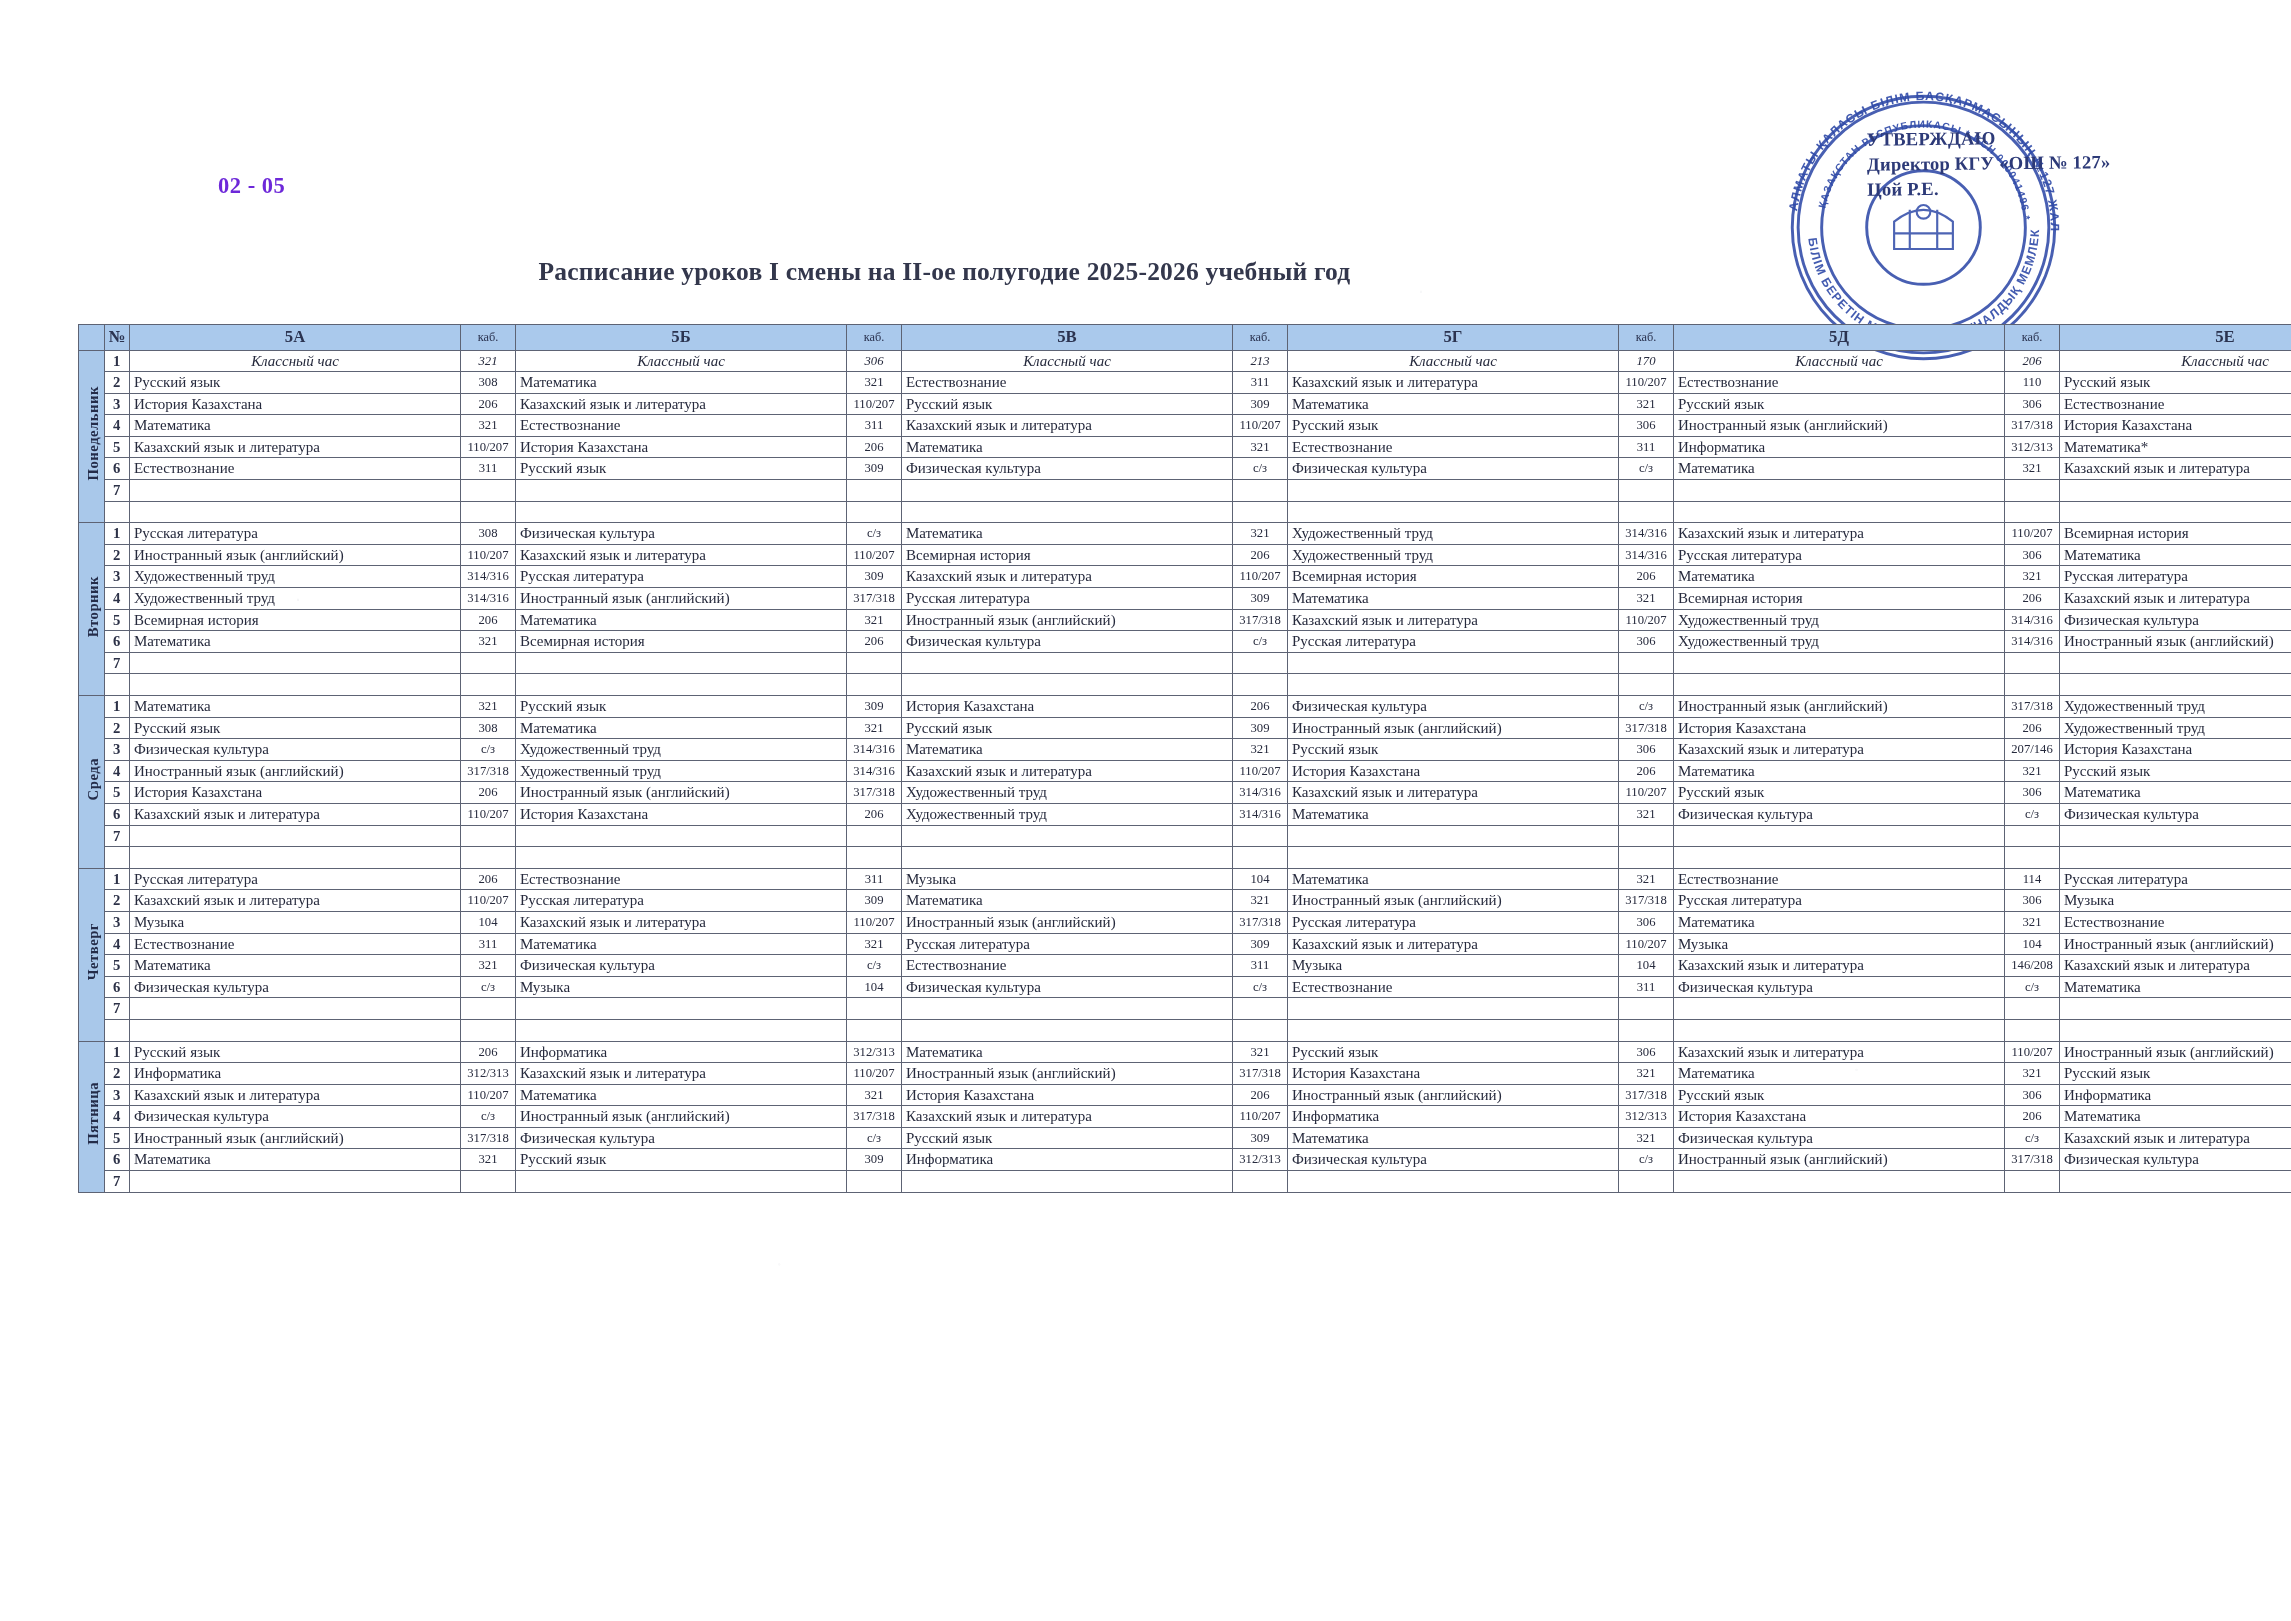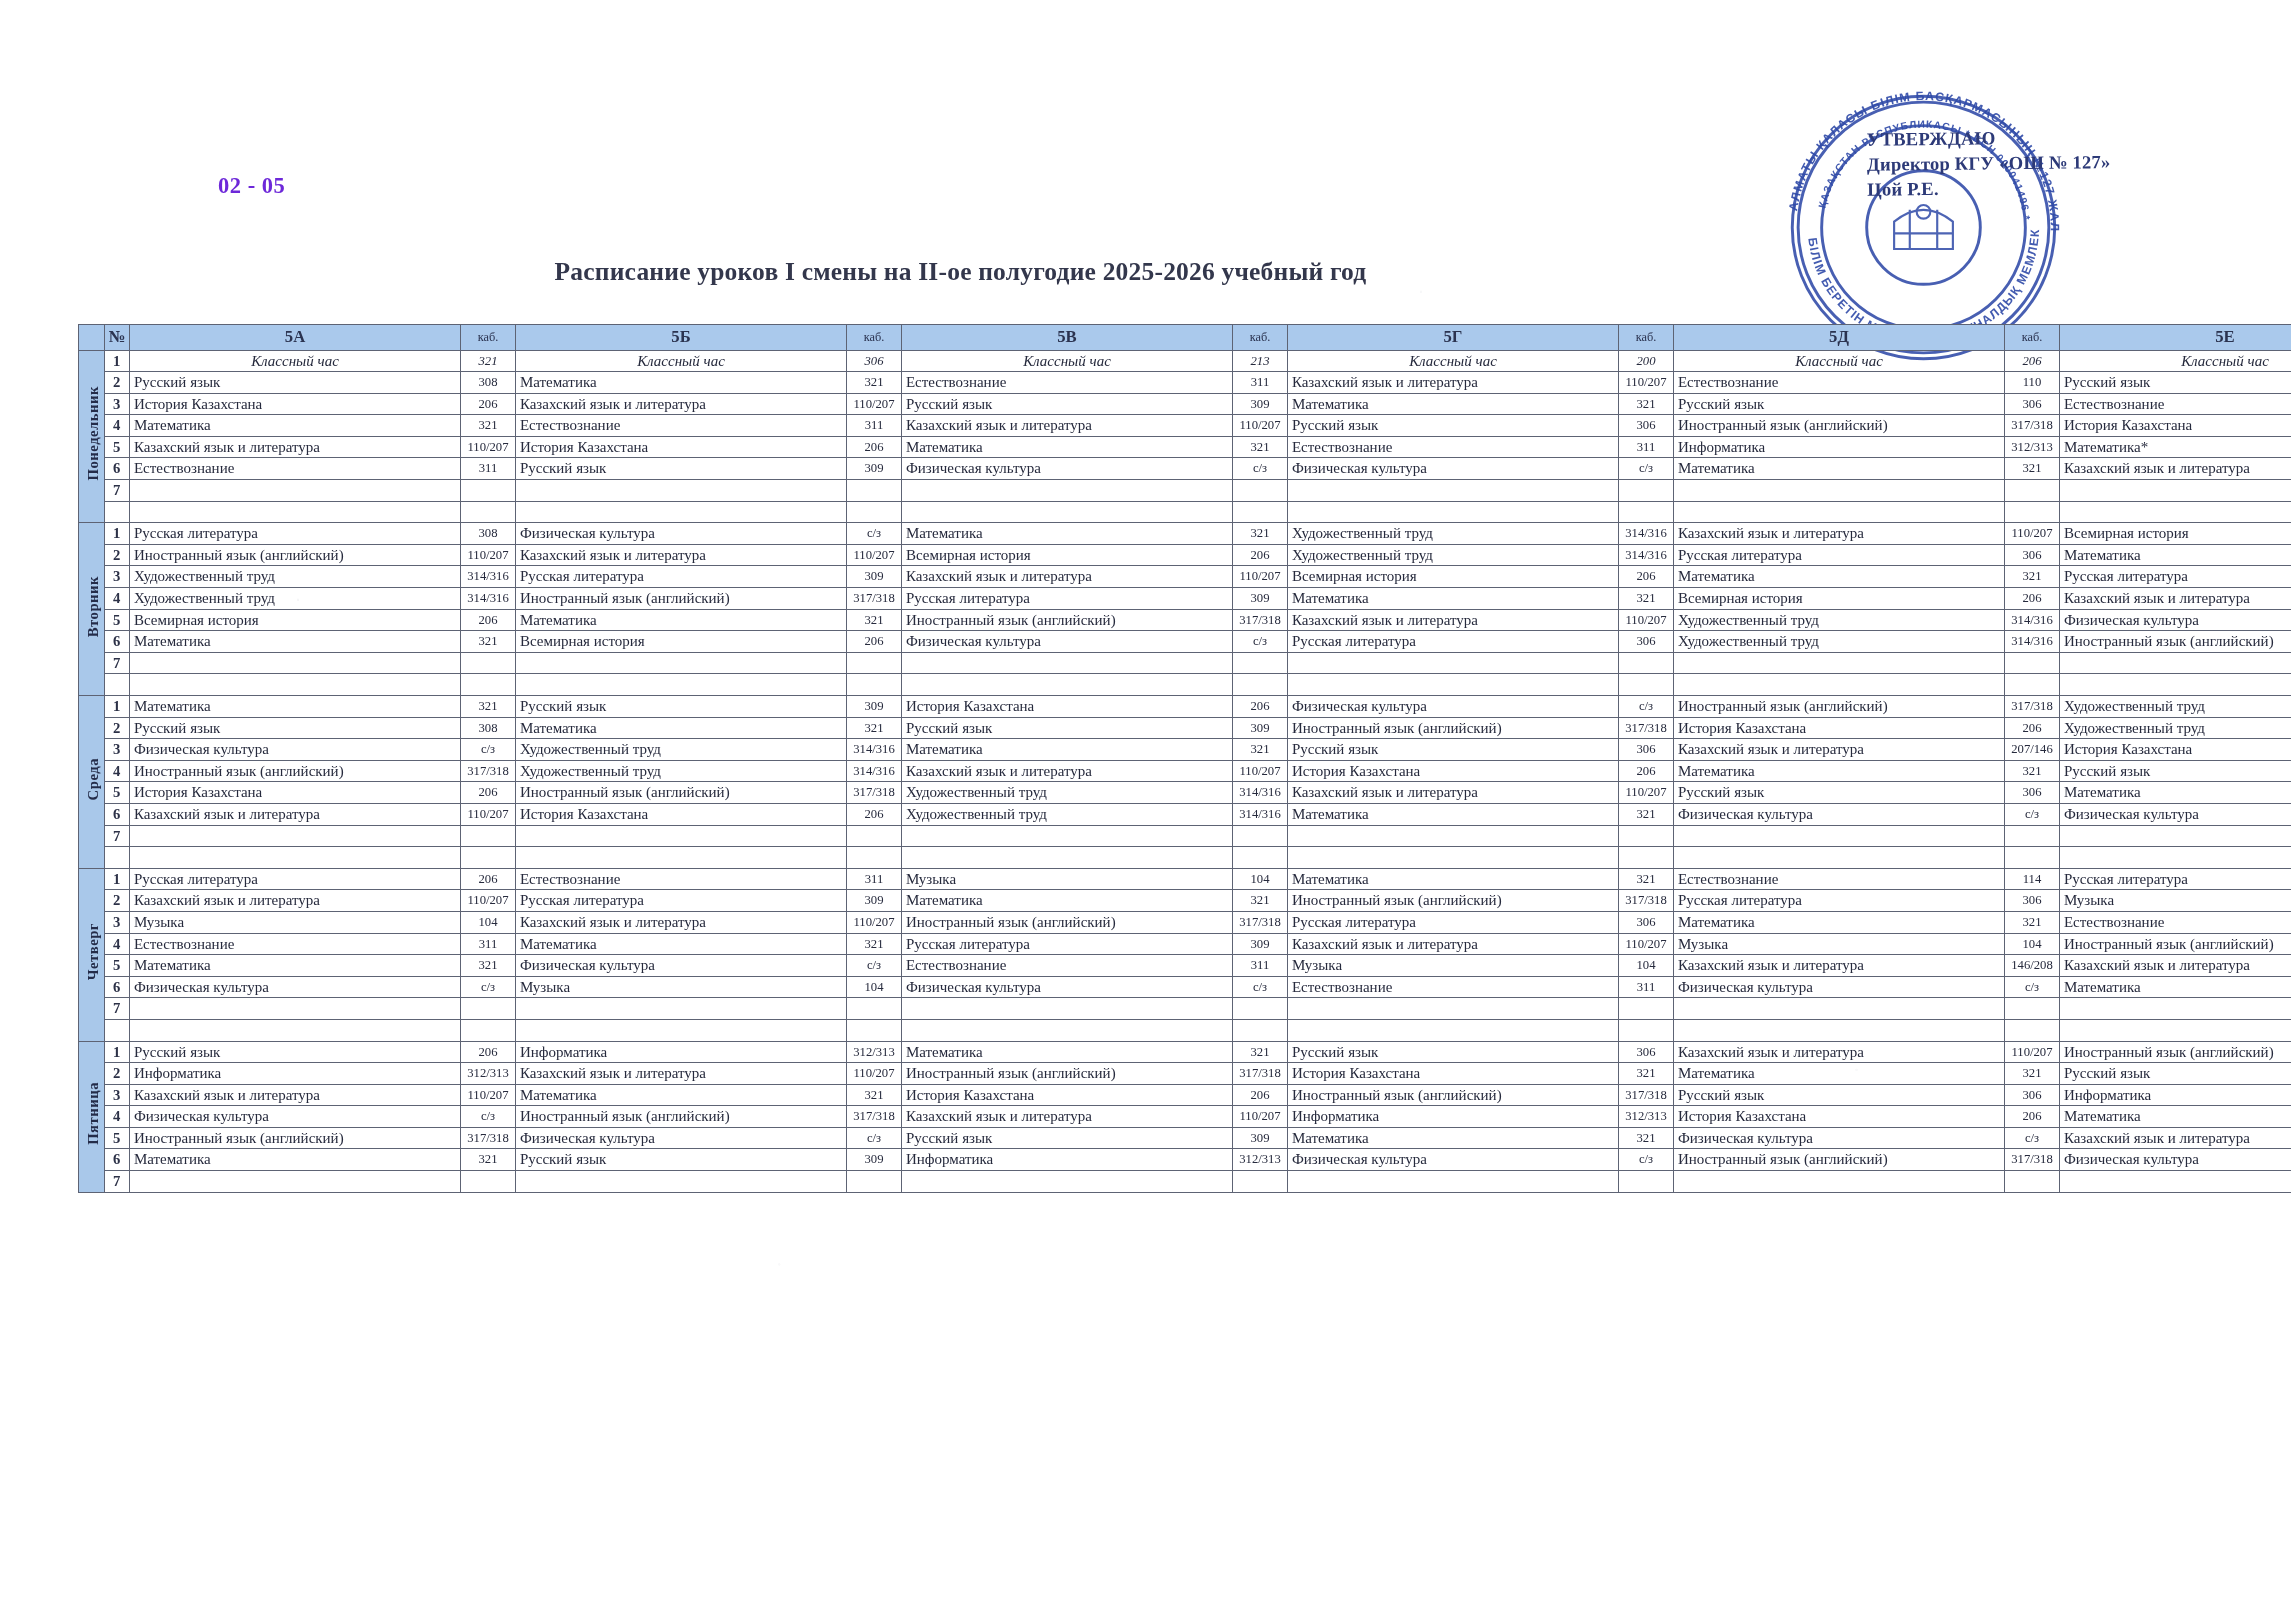--- a/index.html
+++ b/index.html
@@ -31,21 +31,20 @@
   #doc-title {
     position: absolute;
     top: 257px;
     left: 0;
     width: 1889px;
     text-align: center;
     font-size: 25.5px;
     font-weight: bold;
     color: #33374c;
     letter-spacing: 0.2px;
-    margin-left: 16px;
   }
 
   
   #stamp-wrap {
     position: absolute;
     left: 1757px;
     top: 61px;
     width: 333px;
     height: 333px;
     pointer-events: none;
@@ -232,21 +231,21 @@
       <tr>
         <td class="day-cell" rowspan="8"><span class="day-label">Понедельник</span></td>
         <td class="num">1</td>
         <td class="subj italic">Классный час</td>
         <td class="kab italic">321</td>
         <td class="subj italic">Классный час</td>
         <td class="kab italic">306</td>
         <td class="subj italic">Классный час</td>
         <td class="kab italic">213</td>
         <td class="subj italic">Классный час</td>
-        <td class="kab italic">200</td>
+        <td class="kab italic">170</td>
         <td class="subj italic">Классный час</td>
         <td class="kab italic">206</td>
         <td class="subj italic">Классный час</td>
       </tr>
       <tr>
         <td class="num">2</td>
         <td class="subj">Русский язык</td>
         <td class="kab">308</td>
         <td class="subj">Математика</td>
         <td class="kab">321</td>

